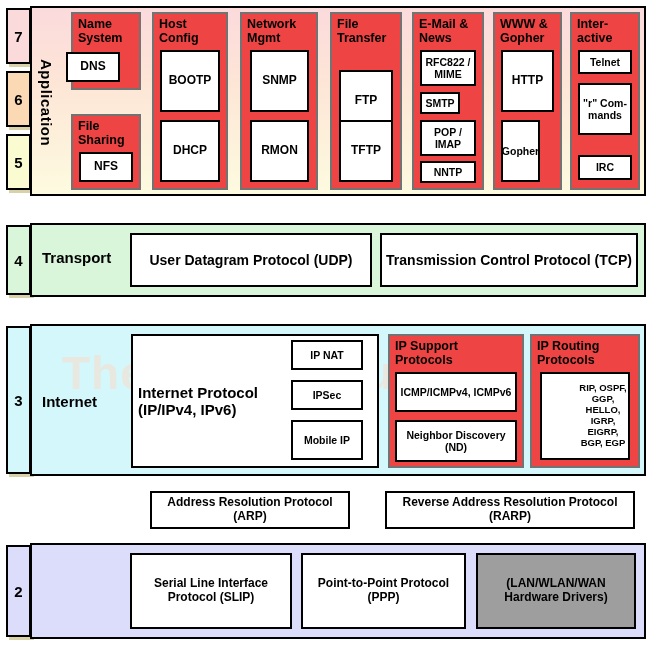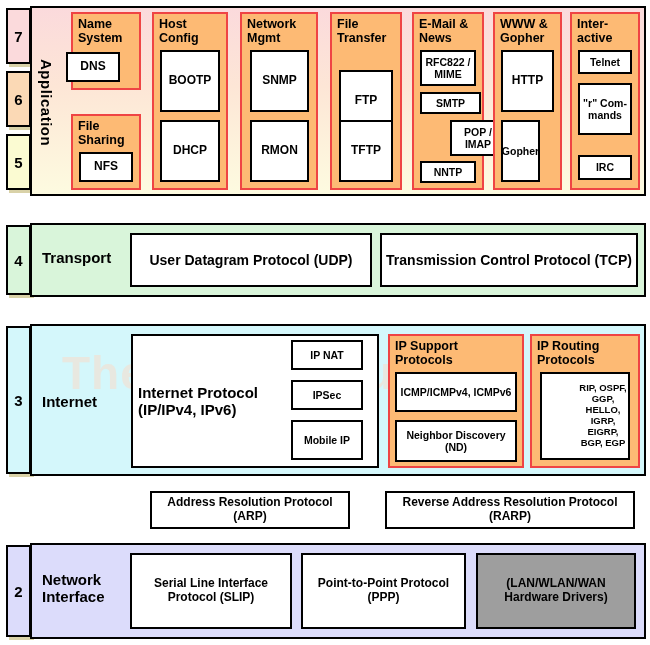--- a/index.html
+++ b/index.html
@@ -39,22 +39,22 @@
   .panel-name.vert{
     writing-mode:vertical-rl;
     text-align:center;
     letter-spacing:.5px;
   }
 
   
   .group{
     position:absolute;
     box-sizing:border-box;
-    background:#fdba74;
-    border:2px solid #ef4444;
+    background:#ef4444;
+    border:2px solid #737373;
   }
   .group-title{
     position:absolute;
     left:5px;top:3px;right:3px;
     font-weight:bold;
     font-size:12.5px;
     line-height:1.14;
   }
 
   
@@ -160,24 +160,24 @@
   <div class="pbox med" style="left:339px;top:120px;width:54px;height:62px;">
     <span>TFTP</span>
   </div>
 
   <div class="group" style="left:412px;top:12px;width:72px;height:178px;">
     <div class="group-title">E-Mail &amp; News</div>
   </div>
   <div class="pbox small" style="left:420px;top:50px;width:56px;height:36px;">
     <span>RFC822 / MIME</span>
   </div>
-  <div class="pbox small" style="left:420px;top:92px;width:61px;height:22px;">
+  <div class="pbox small" style="left:420px;top:92px;width:40px;height:22px;">
     <span>SMTP</span>
   </div>
-  <div class="pbox small" style="left:420px;top:120px;width:56px;height:36px;margin-left:30px;">
+  <div class="pbox small" style="left:420px;top:120px;width:56px;height:36px;">
     <span>POP / IMAP</span>
   </div>
   <div class="pbox small" style="left:420px;top:161px;width:56px;height:22px;">
     <span>NNTP</span>
   </div>
 
   <div class="group" style="left:493px;top:12px;width:69px;height:178px;">
     <div class="group-title">WWW &amp; Gopher</div>
   </div>
   <div class="pbox med" style="left:501px;top:50px;width:53px;height:62px;">
@@ -246,21 +246,20 @@
   </div>
 
   <div class="pbox med" style="left:150px;top:491px;width:200px;height:38px;">
     <span>Address Resolution Protocol (ARP)</span>
   </div>
   <div class="pbox med" style="left:385px;top:491px;width:250px;height:38px;">
     <span>Reverse Address Resolution Protocol (RARP)</span>
   </div>
 
   <div class="panel" style="left:30px;top:543px;width:616px;height:96px;background:#dcdcfb;"></div>
-  <div class="panel-name" style="left:42px;top:572px;width:90px;"><span>Network Interface</span></div>
   <div class="pbox med" style="left:130px;top:553px;width:162px;height:76px;">
     <span>Serial Line Interface Protocol (SLIP)</span>
   </div>
   <div class="pbox med" style="left:301px;top:553px;width:165px;height:76px;">
     <span>Point-to-Point Protocol (PPP)</span>
   </div>
   <div class="pbox med gray" style="left:476px;top:553px;width:160px;height:76px;">
     <span>(LAN/WLAN/WAN Hardware Drivers)</span>
   </div>
 

